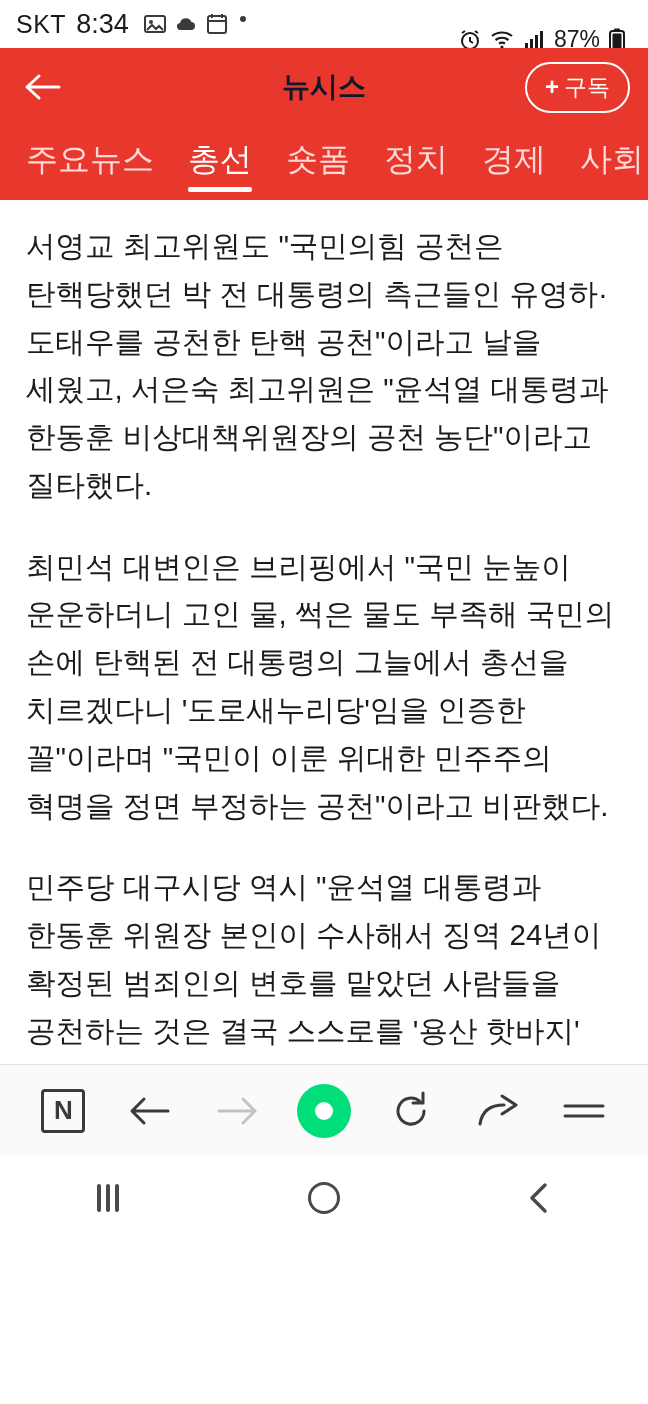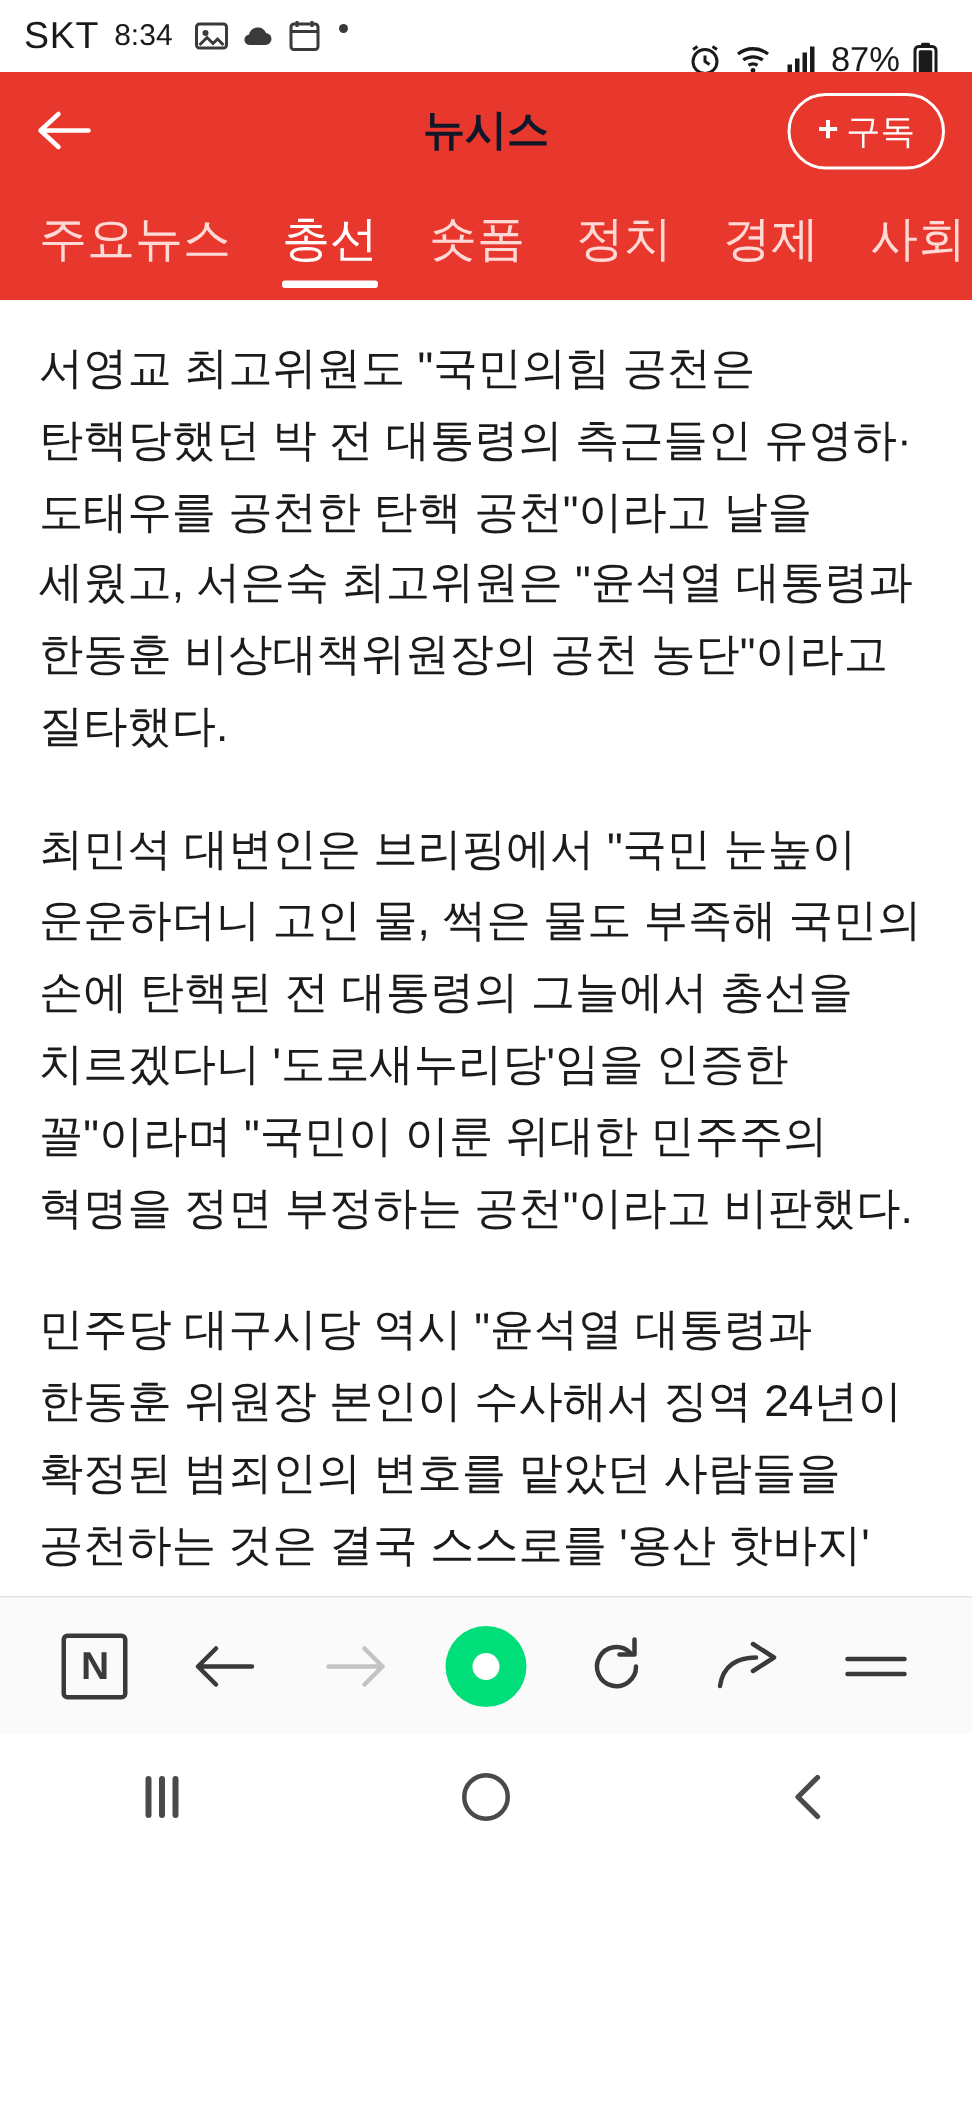--- a/index.html
+++ b/index.html
@@ -11,21 +11,21 @@
   }
   .screen { width: 648px; height: 1240px; position: relative; display: flex; flex-direction: column; }
 
   
   .statusbar {
     height: 48px; background: #ffffff; display: flex; align-items: center;
     padding: 0 16px; justify-content: space-between; flex: 0 0 48px;
   }
   .sb-left { display: flex; align-items: center; gap: 10px; }
   .sb-carrier { font-size: 25px; color: #1a1a1a; letter-spacing: .5px; }
-  .sb-clock { font-size: 20px; color: #1a1a1a; }
+  .sb-clock { font-size: 27px; color: #1a1a1a; }
   .sb-icons-left { display: flex; align-items: center; gap: 7px; margin-left: 4px; }
   .sb-right { display: flex; align-items: center; gap: 8px; margin-top: 31px; }
   .sb-batt-text { font-size: 23px; color: #1a1a1a; }
   .mini { width: 24px; height: 24px; display: inline-block; }
 
   
   .appbar {
     background: #e8372c; height: 78px; flex: 0 0 78px;
     display: flex; align-items: center; padding: 0 18px; position: relative;
   }

